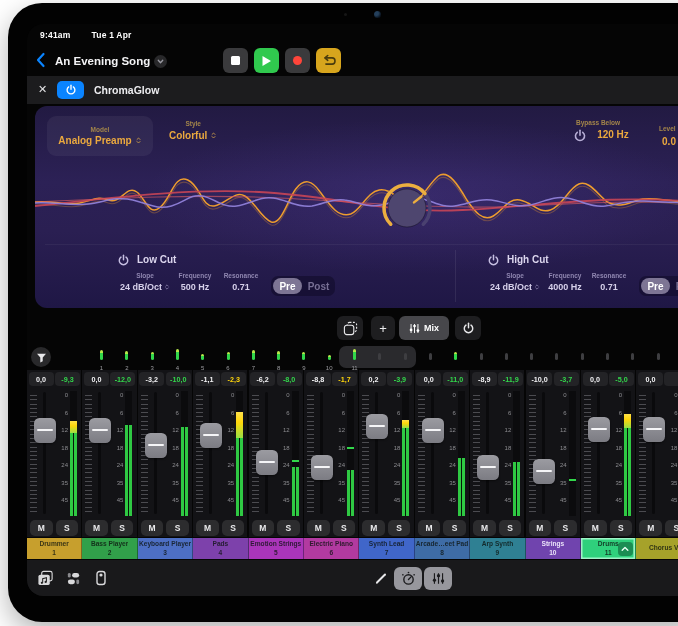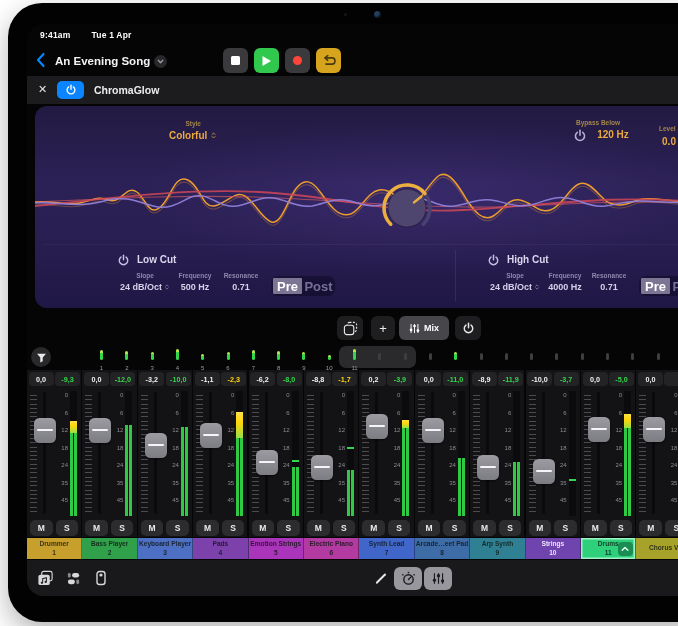--- a/index.html
+++ b/index.html
@@ -73,21 +73,21 @@
   .knob{position:absolute;left:344px;top:74px;width:56px;height:56px;z-index:3;}
   .hdiv{position:absolute;left:10px;top:138px;width:642px;height:1px;background:rgba(255,255,255,.05);}
   .vdiv{position:absolute;left:420px;top:144px;width:1px;height:52px;background:rgba(255,255,255,.08);}
   .cut-power{position:absolute;top:147px;}
   .cut-title{position:absolute;top:148px;color:#dcd6ee;font-size:10px;font-weight:600;}
   .pcol{position:absolute;top:166px;text-align:center;}
   .pcol .lab{color:#8f86b0;font-size:6.5px;font-weight:600;display:block;}
   .pcol .val{color:#d6d0ea;font-size:9px;font-weight:600;margin-top:3px;display:flex;justify-content:center;align-items:center;gap:2px;}
   .seg{position:absolute;top:170px;width:64px;height:20px;border-radius:7px;background:rgba(10,6,30,.45);
     display:flex;padding:2px;gap:2px;}
-  .seg div{flex:1;border-radius:1px;display:flex;align-items:center;justify-content:center;font-size:13px;font-weight:700;}
+  .seg div{flex:1;border-radius:8px;display:flex;align-items:center;justify-content:center;font-size:10px;font-weight:700;}
   .seg .on{background:#7d7594;color:#fff;}
   .seg .off{color:#776f94;}
 
   
   .mx-toolbar{position:absolute;left:0;top:288px;width:651px;height:32px;}
   .mt-btn{position:absolute;top:4px;height:24px;border-radius:6px;background:#1e1e20;display:flex;align-items:center;justify-content:center;gap:4px;}
   .mt-dup{left:310px;width:26px;}
   .mt-plus{left:344px;width:24px;color:#ececee;font-size:13px;font-weight:500;}
   .mt-mix{left:372px;width:50px;background:#47474b;color:#fff;font-size:9px;font-weight:700;}
   .mt-pwr{left:428px;width:26px;}
@@ -222,20 +222,29 @@
       <span class="pi-close">✕</span>
       <span class="pi-power">
         <svg width="12" height="12" style="color:#fff">
             <use href="#pwr"></use>
           </svg>
       </span>
       <span class="pi-name">ChromaGlow</span>
     </div>
 
     <div class="panel">
+      <div class="model-box">
+        <span class="p-label">Model</span>
+        <span class="p-gold">
+            <span>Analog Preamp</span>
+          <svg width="7" height="9" style="color:#c79a4a">
+              <use href="#updown"></use>
+            </svg>
+          </span>
+      </div>
       <div class="style-box">
         <span class="p-label">Style</span>
         <span class="p-gold">
             <span>Colorful</span>
           <svg width="7" height="9" style="color:#c79a4a">
               <use href="#updown"></use>
             </svg>
           </span>
       </div>
 

